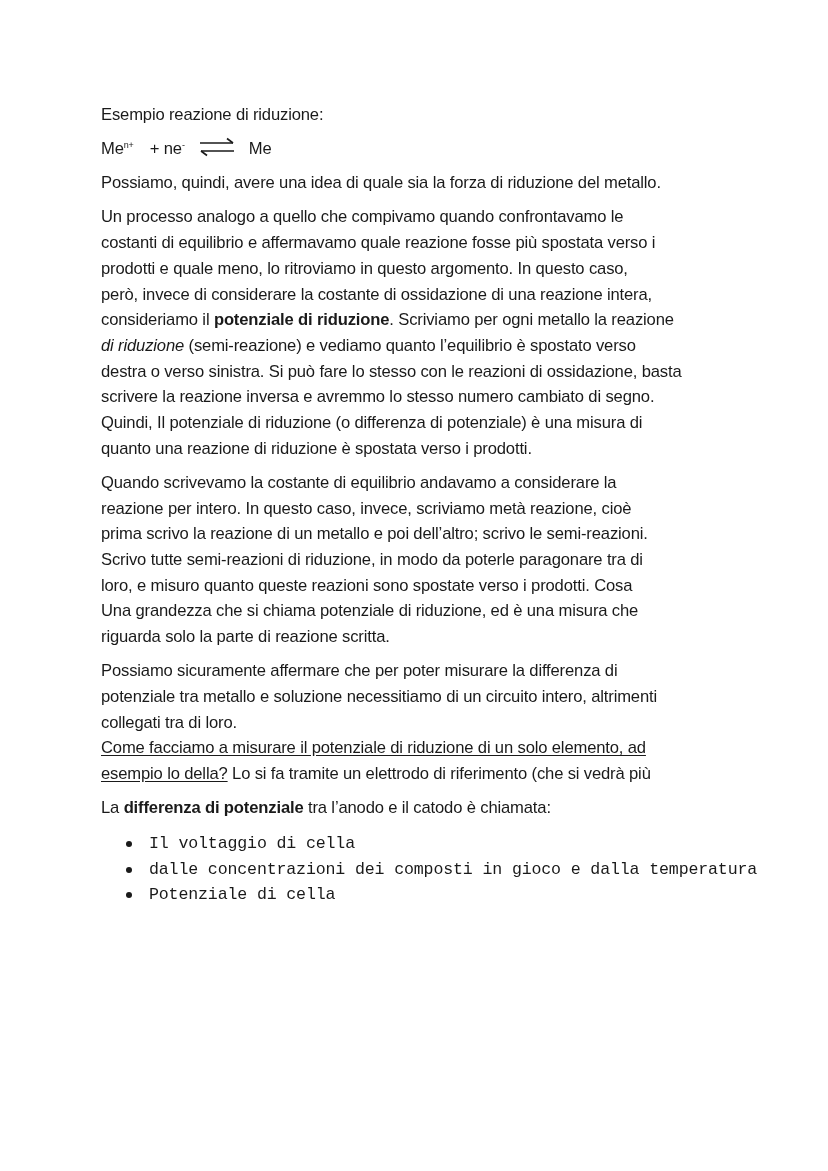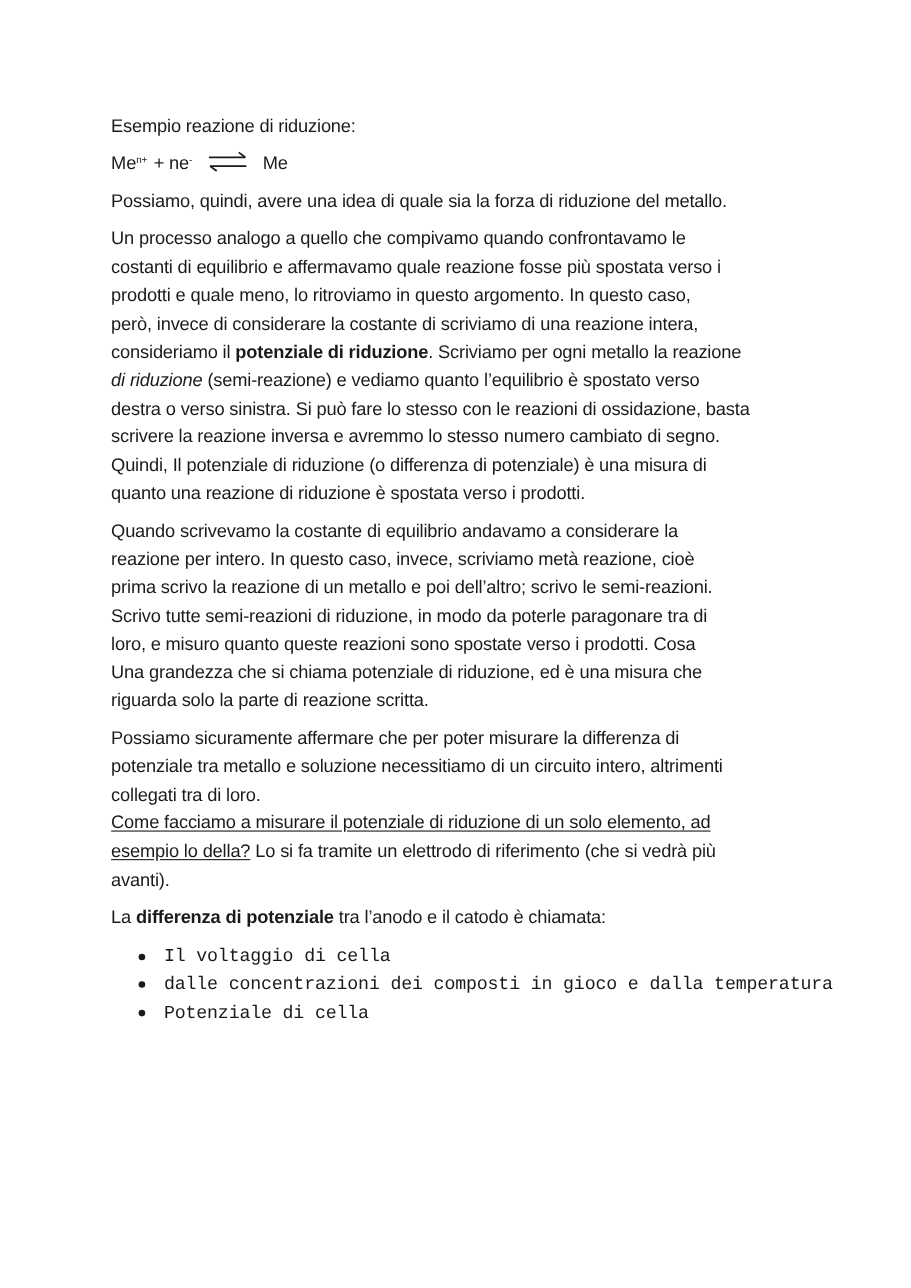--- a/index.html
+++ b/index.html
@@ -31,39 +31,39 @@
 <body>
 
 <div class="page">
 
   <p>
     <span class="line">Esempio reazione di riduzione:</span>
   </p>
 
   <div class="eq">
     <span><span>Me</span><sup>n+</sup></span>
-    <span style="margin-left:6px;"><span>+ ne</span><sup>-</sup></span>
+    <span style="margin-left:16px;"><span>+ ne</span><sup>-</sup></span>
     <svg class="arrow" viewBox="0 0 40 20">
       <line x1="3" y1="6" x2="36" y2="6" stroke="#1a1a1a" stroke-width="1.6"></line>
       <polyline points="30,1.5 36,6" fill="none" stroke="#1a1a1a" stroke-width="1.6"></polyline>
       <line x1="4" y1="14" x2="37" y2="14" stroke="#1a1a1a" stroke-width="1.6"></line>
       <polyline points="10,18.5 4,14" fill="none" stroke="#1a1a1a" stroke-width="1.6"></polyline>
     </svg>
     <span>Me</span>
   </div>
 
   <p>
     <span class="line">Possiamo, quindi, avere una idea di quale sia la forza di riduzione del metallo.</span>
   </p>
 
   <p>
     <span class="line">Un processo analogo a quello che compivamo quando confrontavamo le</span>
     <span class="line">costanti di equilibrio e affermavamo quale reazione fosse più spostata verso i</span>
     <span class="line">prodotti e quale meno, lo ritroviamo in questo argomento. In questo caso,</span>
-    <span class="line">però, invece di considerare la costante di scriviamo di una reazione intera,</span>
+    <span class="line">però, invece di considerare la costante di ossidazione di una reazione intera,</span>
     <span class="line"><span>consideriamo il </span><b>potenziale di riduzione</b><span>. Scriviamo per ogni metallo la reazione</span></span>
     <span class="line"><i>di riduzione</i><span> (semi-reazione) e vediamo quanto l’equilibrio è spostato verso</span></span>
     <span class="line">destra o verso sinistra. Si può fare lo stesso con le reazioni di ossidazione, basta</span>
     <span class="line">scrivere la reazione inversa e avremmo lo stesso numero cambiato di segno.</span>
     <span class="line">Quindi, Il potenziale di riduzione (o differenza di potenziale) è una misura di</span>
     <span class="line">quanto una reazione di riduzione è spostata verso i prodotti.</span>
   </p>
 
   <p>
     <span class="line">Quando scrivevamo la costante di equilibrio andavamo a considerare la</span>
@@ -74,21 +74,20 @@
     <span class="line">Una grandezza che si chiama potenziale di riduzione, ed è una misura che</span>
     <span class="line">riguarda solo la parte di reazione scritta.</span>
   </p>
 
   <p>
     <span class="line">Possiamo sicuramente affermare che per poter misurare la differenza di</span>
     <span class="line">potenziale tra metallo e soluzione necessitiamo di un circuito intero, altrimenti</span>
     <span class="line">collegati tra di loro.</span>
     <span class="line"><u>Come facciamo a misurare il potenziale di riduzione di un solo elemento, ad</u></span>
     <span class="line"><u>esempio lo della?</u><span> Lo si fa tramite un elettrodo di riferimento (che si vedrà più</span></span>
-    <span class="line">avanti).</span>
   </p>
 
   <p style="margin-bottom:0;">
     <span class="line"><span>La </span><b>differenza di potenziale</b><span> tra l’anodo e il catodo è chiamata:</span></span>
   </p>
 
   <ul>
     <li>
         <span class="line">Il voltaggio di cella</span>
       </li>

